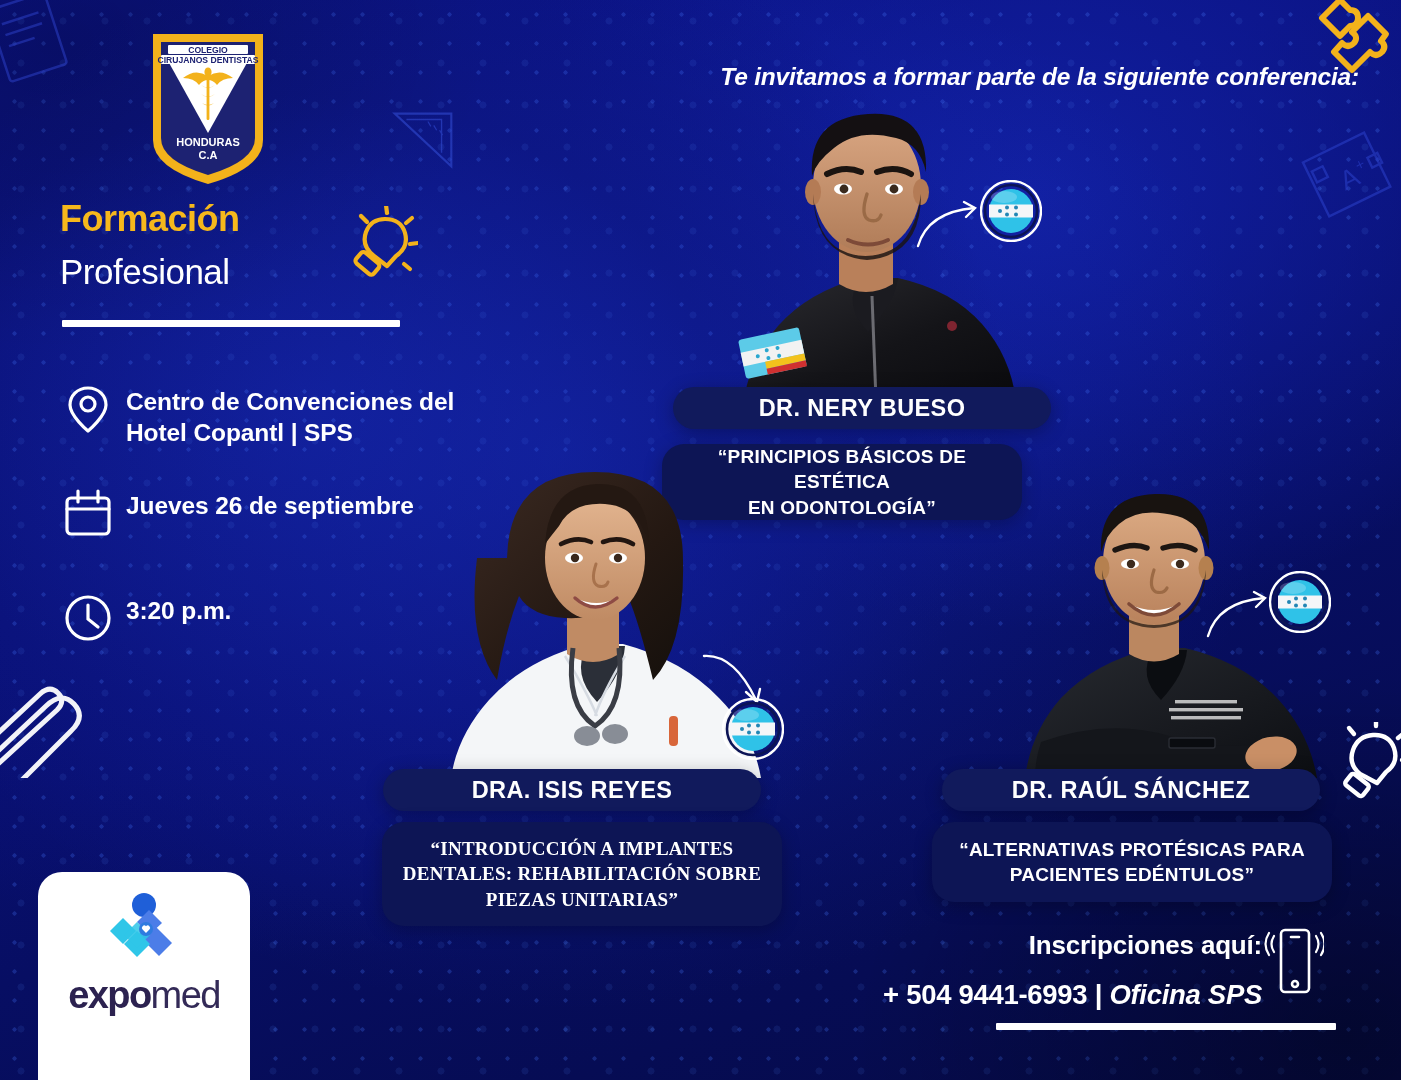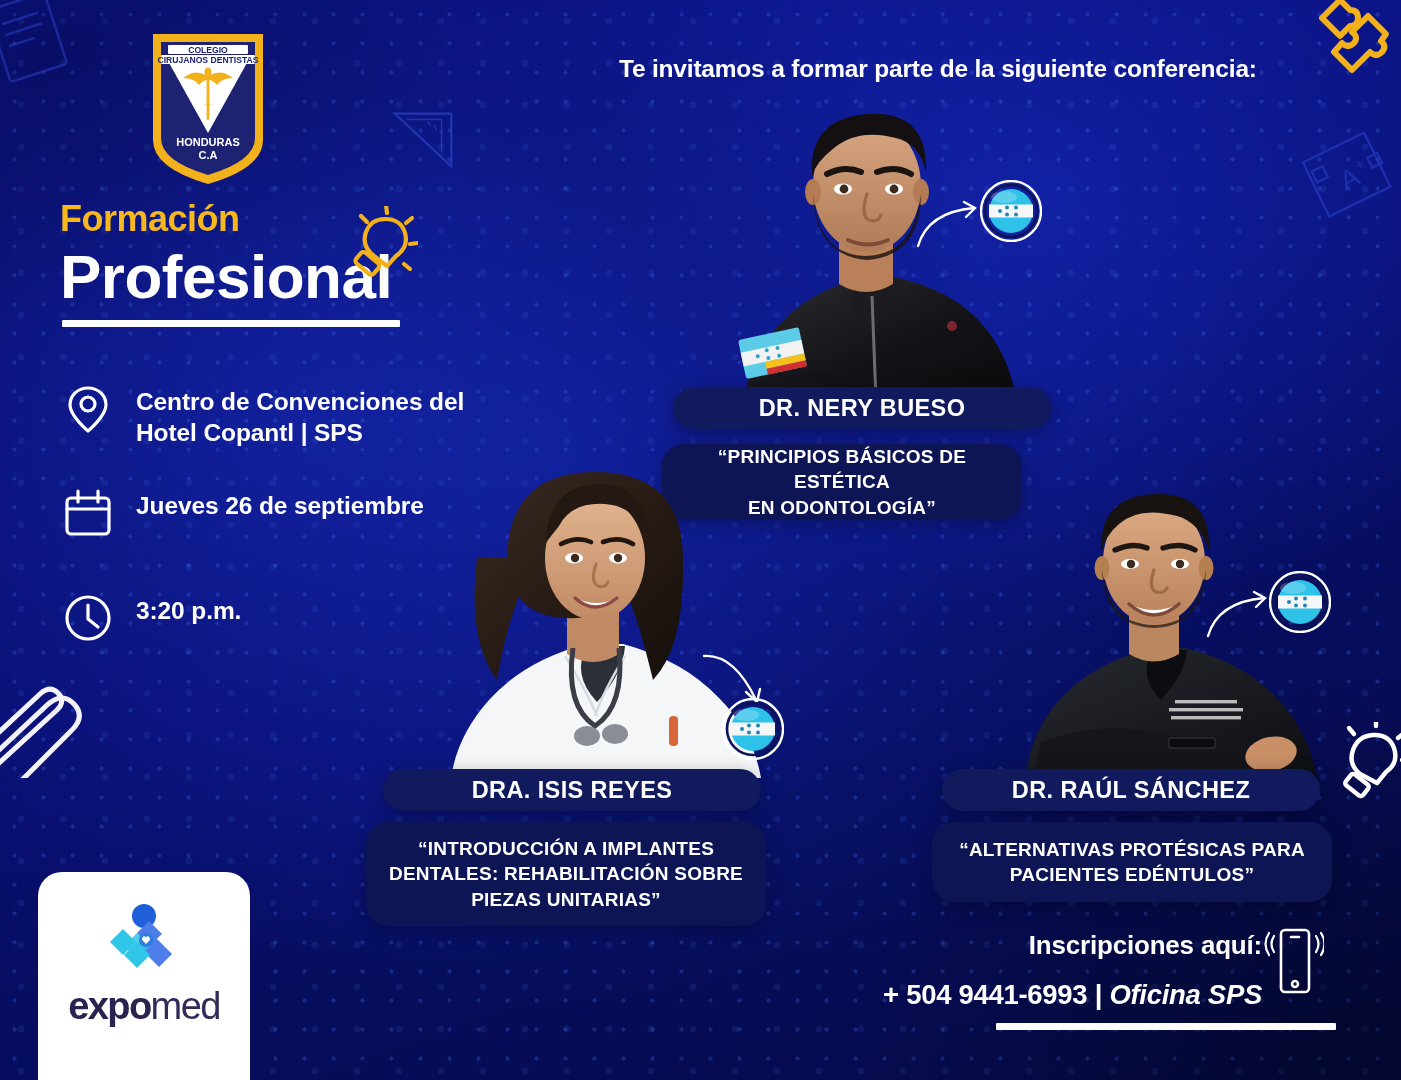--- a/index.html
+++ b/index.html
@@ -42,58 +42,58 @@
   .decor svg{ display:block; }
 
   
   #crest{ position:absolute; left:147px; top:28px; width:122px; height:160px; }
   #title-block{ position:absolute; left:60px; top:200px; width:420px; }
   .t-line1{
     font-size:36px; font-weight:800; color:#F6B81C; letter-spacing:-.5px;
     line-height:1.05;
   }
   .t-line2{
-    font-size:62px; font-weight:700; color:#ffffff; letter-spacing:-.5px;
-    line-height:1.12; margin-top:4px;
+    font-size:35px; font-weight:400; color:#ffffff; letter-spacing:-.5px;
+    line-height:1.12; margin-top:14px;
   }
   #bulb-gold{ position:absolute; left:348px; top:206px; width:70px; height:78px; }
   #rule-left{
     position:absolute; left:62px; top:320px; width:338px; height:7px;
     background:#ffffff; border-radius:1px;
   }
 
-  .info-row{ position:absolute; display:flex; align-items:flex-start; gap:22px; }
+  .info-row{ position:absolute; display:flex; align-items:flex-start; gap:12px; }
   .info-ico{ flex:0 0 auto; width:52px; height:52px; }
   .info-txt{
     color:#fff; font-size:24.5px; font-weight:700; line-height:1.26;
     letter-spacing:-.1px; padding-top:4px;
   }
   #row-place{ left:62px; top:383px; }
   #row-date { left:62px; top:487px; }
   #row-time { left:62px; top:592px; }
 
   
   #expomed{
     position:absolute; left:38px; top:872px; width:212px; height:208px;
     background:#ffffff; border-top-left-radius:24px; border-top-right-radius:24px;
     display:flex; flex-direction:column; align-items:center; justify-content:flex-start;
-    padding-top:31px;
+    padding-top:20px;
   }
   #expo-mark{ width:88px; height:74px; }
   #expo-word{
     margin-top:10px; font-size:38px; line-height:1; letter-spacing:-1.6px;
     color:#332a57; font-weight:400;
   }
   #expo-word b{ font-weight:800; color:#2c2250; }
 
   
   #invite{
-    position:absolute; left:619px; top:55px; width:740px;
-    color:#ffffff; font-size:24.5px; font-weight:700; 
-    letter-spacing:-.2px; text-align:left;
+    position:absolute; left:619px; top:63px; width:740px;
+    color:#ffffff; font-size:24.5px; font-weight:700; font-style:italic;
+    letter-spacing:-.2px; text-align:right;
   }
 
   
   .photo{ position:absolute; overflow:hidden; }
   .photo svg{ display:block; width:100%; height:100%; }
 
   
   .flag{ position:absolute; width:62px; height:62px; }
   .arrow{ position:absolute; }
 
@@ -111,21 +111,21 @@
     display:flex; align-items:center; justify-content:center; text-align:center;
     color:#ffffff; font-weight:800; font-size:19px; line-height:1.32; letter-spacing:.25px;
     padding:14px 18px;
     box-shadow:0 4px 18px rgba(0,0,0,.25);
   }
 
   #plate-1{ left:673px; top:387px; width:378px; height:42px; }
   #topic-1{ left:662px; top:444px; width:360px; height:76px; }
 
   #plate-2{ left:383px; top:769px; width:378px; height:42px; }
-  #topic-2{ left:366px; top:822px; width:400px; height:104px; }
+  #topic-2{ left:382px; top:822px; width:400px; height:104px;font-family:Liberation Serif, serif; }
 
   #plate-3{ left:942px; top:769px; width:378px; height:42px; }
   #topic-3{ left:932px; top:822px; width:400px; height:80px; }
 
   
   #reg{
     position:absolute; left:840px; top:930px; width:500px;
     text-align:right; color:#ffffff;
   }
   #reg-l1{ font-size:26px; font-weight:700; letter-spacing:-.2px; }

